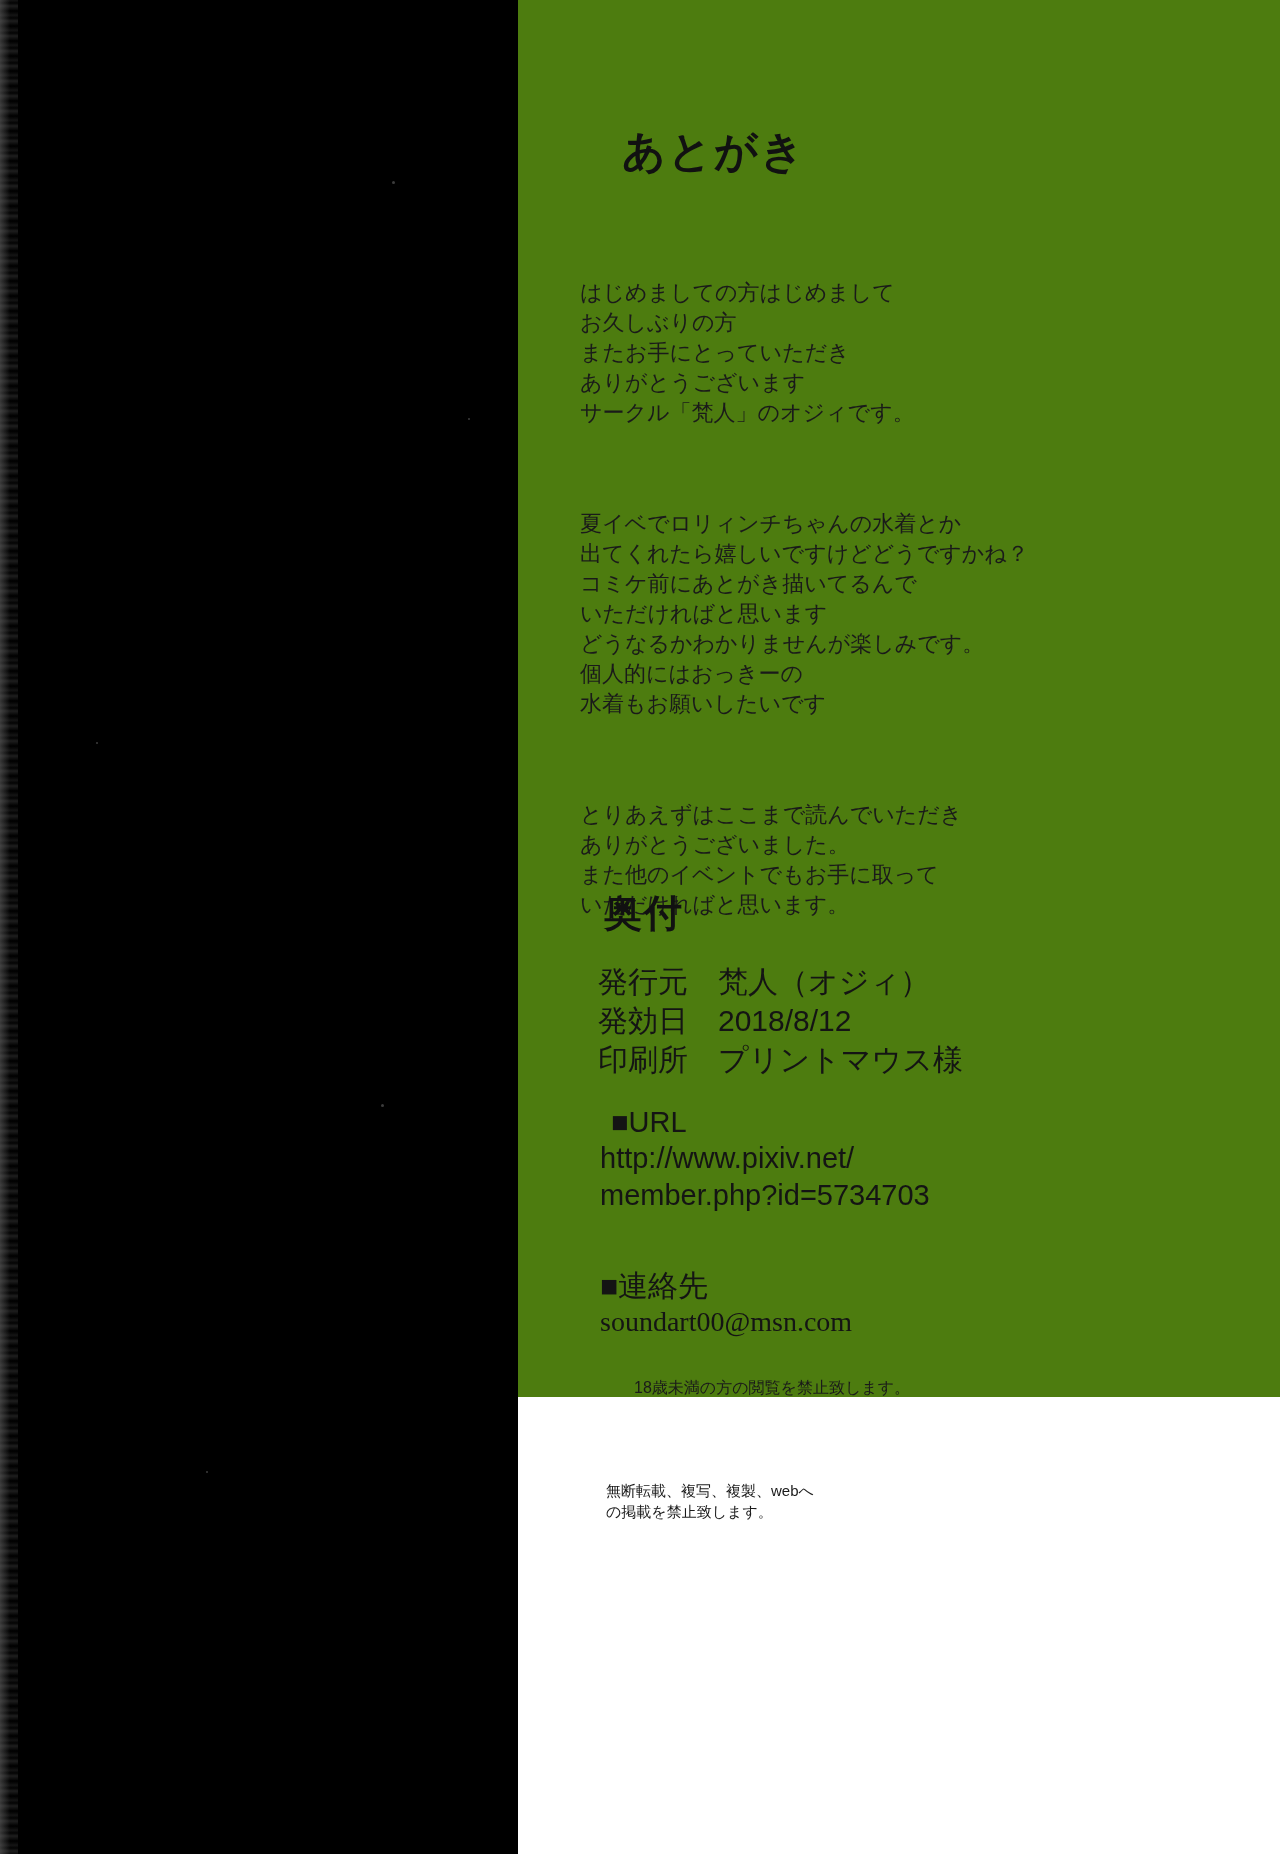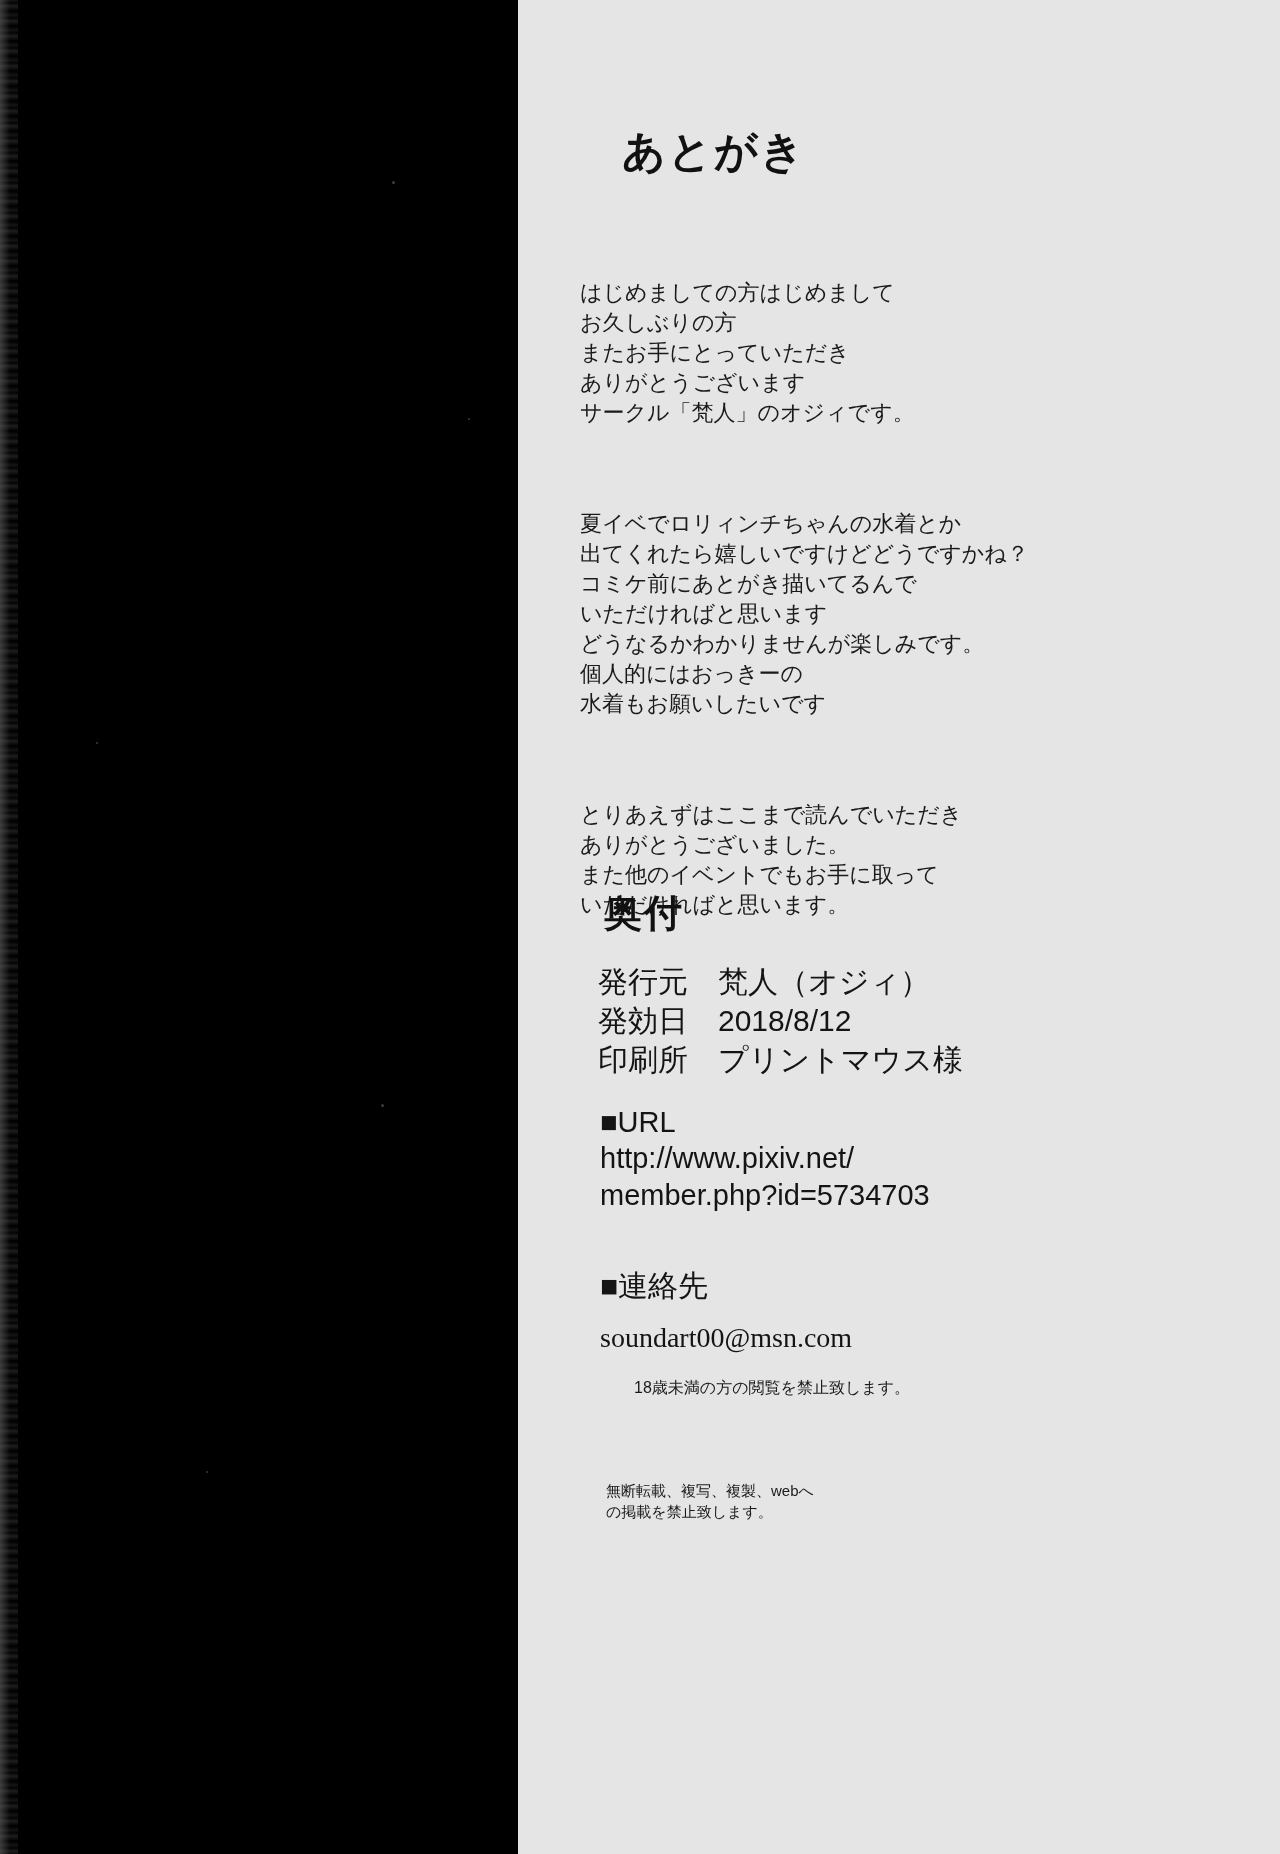--- a/index.html
+++ b/index.html
@@ -53,22 +53,22 @@
     border-radius: 50%;
     opacity: 0.55;
   }
 
   
   .right-page {
     position: absolute;
     left: 518px;
     top: 0;
     width: 762px;
-    height: 1854px;
-    background: #e5e5e5;
+    height: 1397px;
+    background: #4d7c0f;
     color: #1a1a1a;
   }
 
   .afterword-title {
     position: absolute;
     left: 104px;
     top: 123px;
     font-size: 43px;
     font-weight: bold;
     letter-spacing: 2px;
@@ -103,21 +103,21 @@
     top: 962px;
     width: 660px;
     font-size: 30px;
     line-height: 39px;
     color: #141414;
     white-space: pre-wrap;
   }
 
   .url-head {
     position: absolute;
-    left: 82px;
+    left: 93px;
     top: 1106px;
     font-size: 29px;
     color: #141414;
   }
   .url-body {
     position: absolute;
     left: 82px;
     top: 1140px;
     font-size: 29px;
     line-height: 37px;
@@ -133,21 +133,20 @@
     font-size: 30px;
     color: #141414;
   }
   .contact-body {
     position: absolute;
     left: 82px;
     top: 1306px;
     font-size: 28px;
     color: #141414;
     font-family: "Liberation Serif", serif;
-    margin-top: 16px;
   }
 
   .notice-age {
     position: absolute;
     left: 88px;
     top: 1378px;
     font-size: 16px;
     color: #1a1a1a;
     margin-left: 28px;
   }

